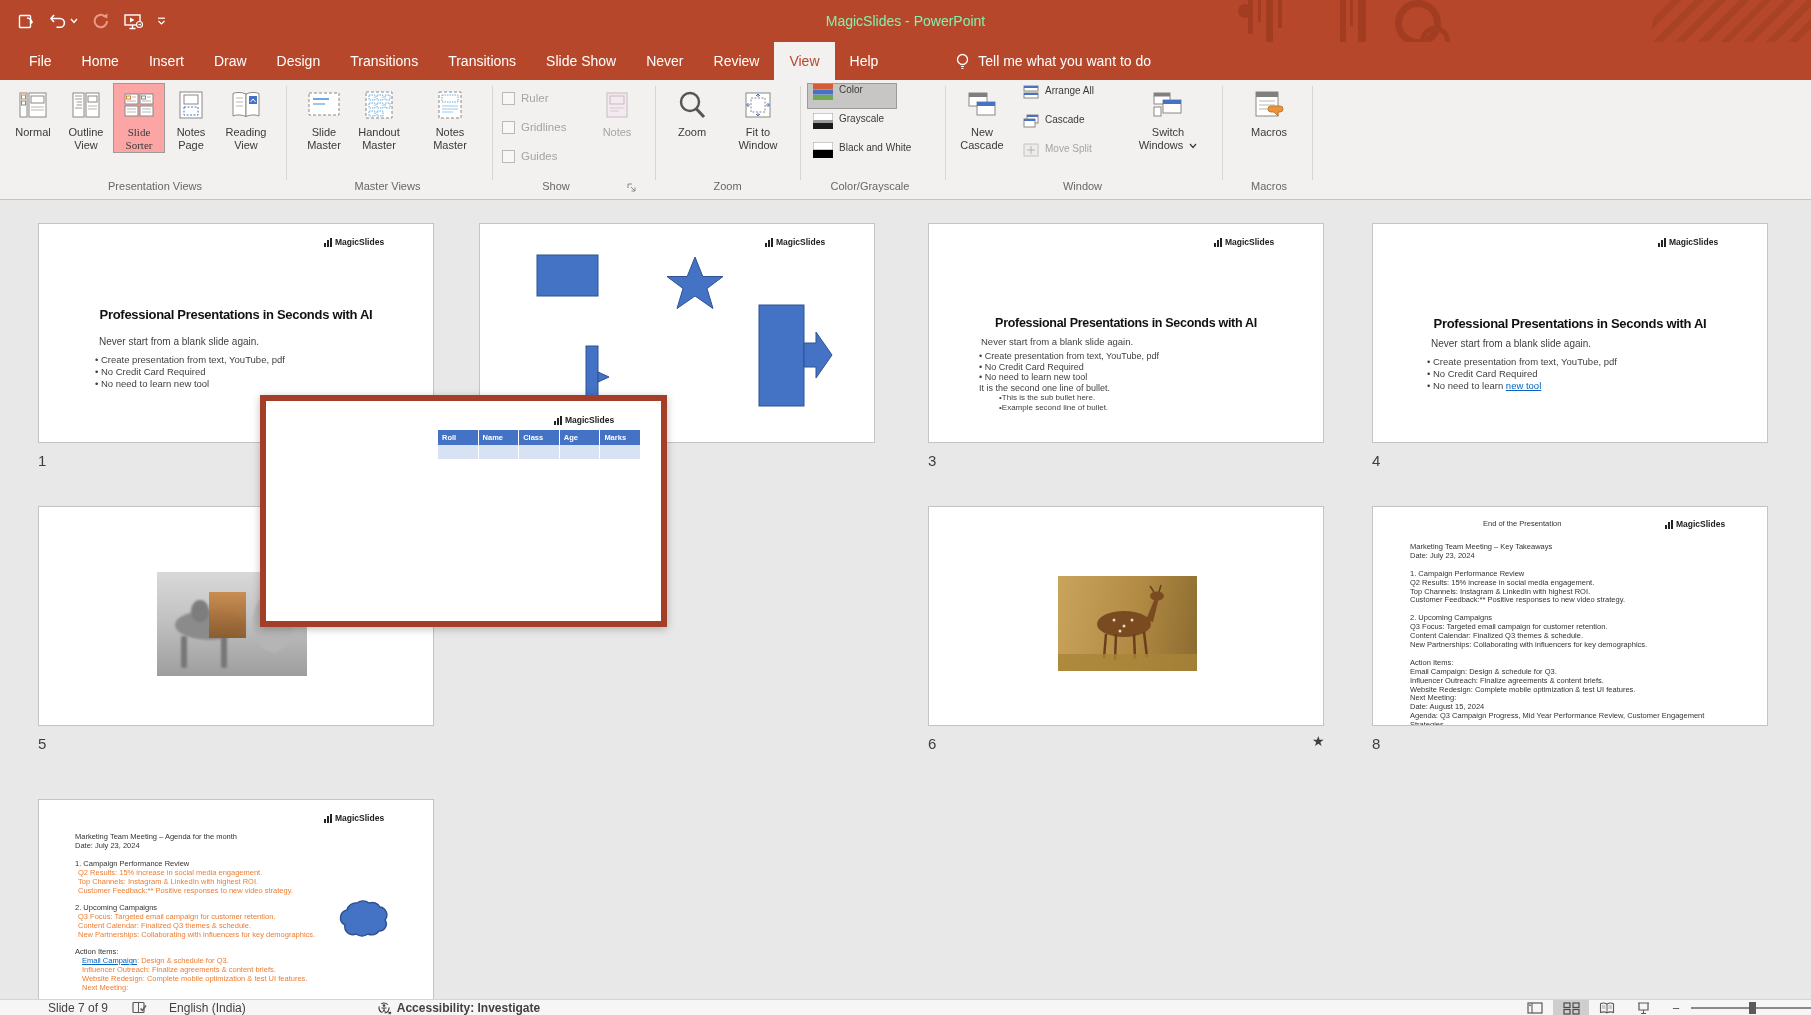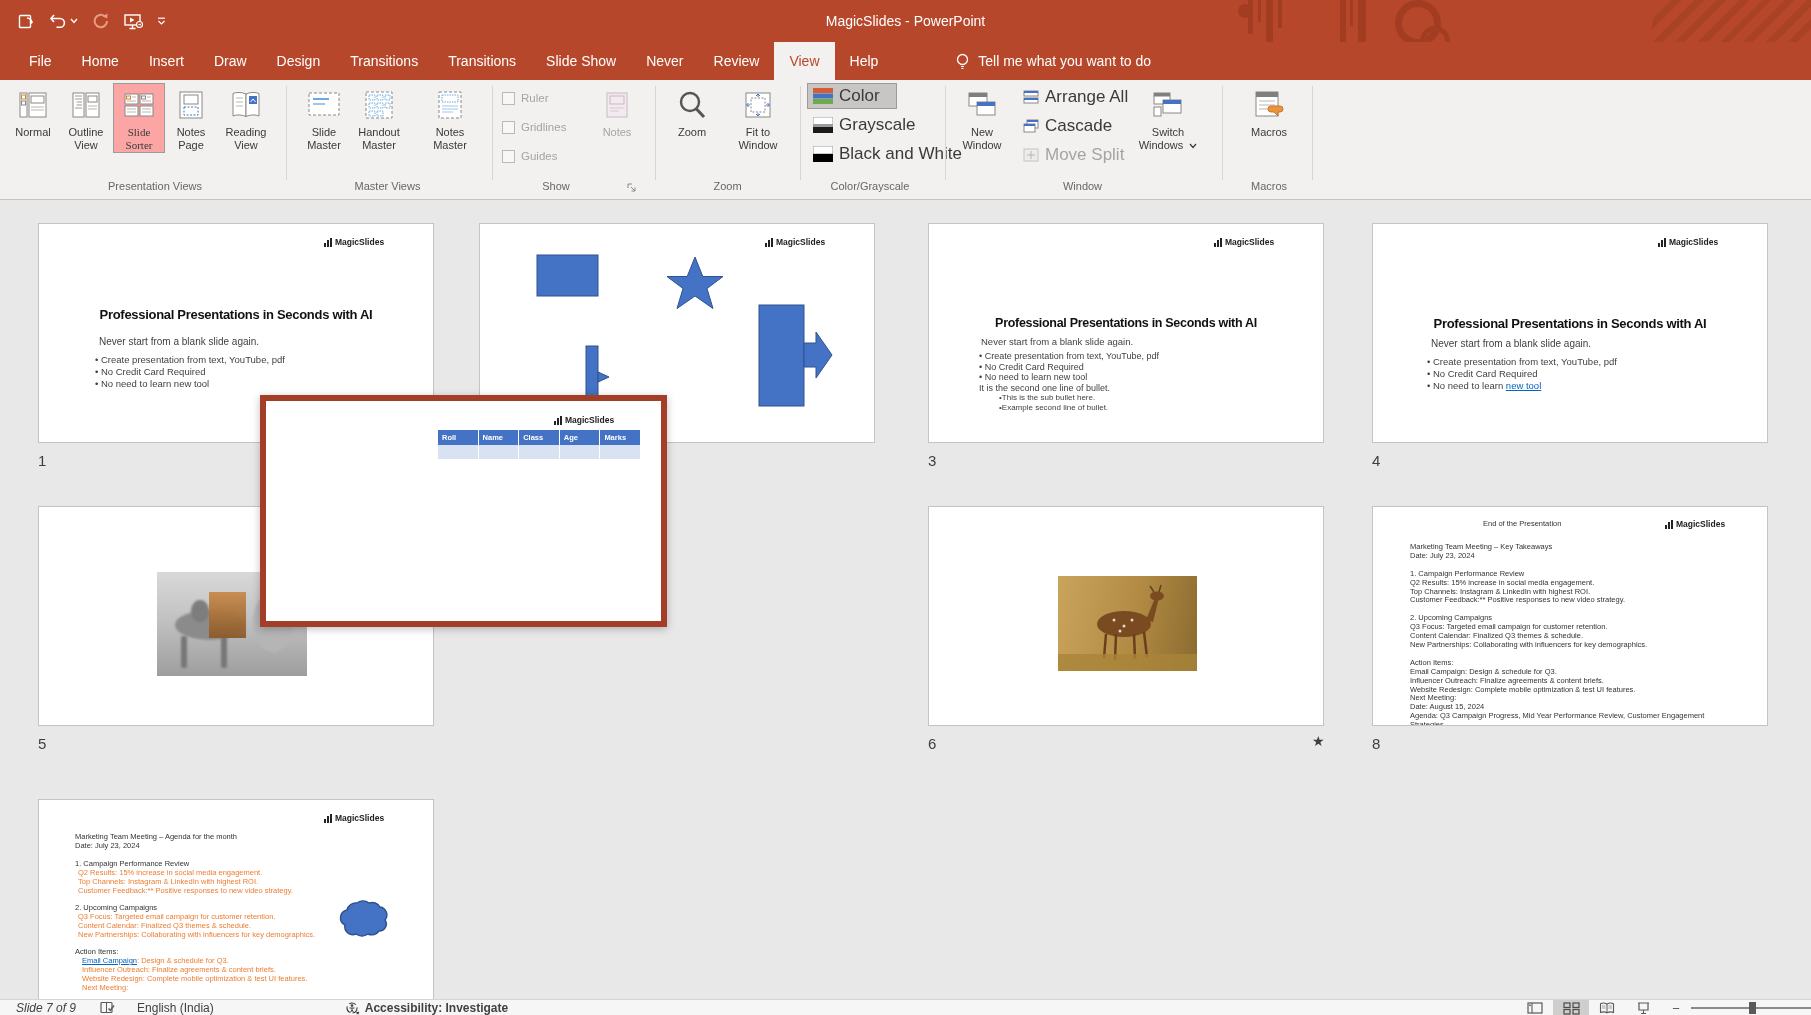--- a/index.html
+++ b/index.html
@@ -11,21 +11,21 @@
   .titlebar { position:absolute; left:0; top:0; width:100%; height:42px; background:#B7472A; overflow:hidden; z-index:30; }
   .deco { position:absolute; pointer-events:none; }
   .deco-bar { background:#A23D22; top:0; }
   .deco-ring { border:7px solid #A23D22; border-radius:50%; }
   .deco-dot { background:#A23D22; border-radius:50%; }
   .deco-swirl { right:-60px; top:-70px; width:220px; height:220px; border-radius:50%;
     background:repeating-linear-gradient(135deg,#A64024 0 7px, transparent 7px 16px); opacity:.8; }
   .qat { position:absolute; left:18px; top:0; height:42px; display:flex; align-items:center; gap:14px; z-index:2; }
   .qat svg { display:block; }
   .win-title { position:absolute; left:0; top:0; width:100%; height:42px; line-height:42px; text-align:center;
-    color:#ffffff; font-size:14px; z-index:1; }
+    color:#86efac; font-size:14px; z-index:1; }
   .tb-right { position:absolute; right:12px; top:0; height:42px; display:flex; align-items:center; gap:16px; z-index:2; }
   .user-name { color:#fff; font-size:13.5px; }
   .avatar { width:30px; height:30px; border-radius:50%; background:#E3E3E3; color:#8A8A8A; font-size:12px;
     display:flex; align-items:center; justify-content:center; }
   .minimize { color:#fff; font-size:15px; width:30px; text-align:center; }
 
   
   .tabrow { position:absolute; left:0; top:42px; width:100%; height:38px; background:#B7472A; display:flex;
     align-items:stretch; padding-left:14px; z-index:29; }
   .tab { color:#fff; font-size:14px; line-height:38px; padding:0 15px; white-space:nowrap; }
@@ -34,21 +34,21 @@
 
   
   .ribbon { position:absolute; left:0; top:80px; width:100%; height:120px; background:#F2F1F0;
     border-bottom:1px solid #C6C4C2; z-index:28; }
   .gsep { position:absolute; top:6px; width:1px; height:94px; background:#D8D6D4; }
   .glabel { position:absolute; top:100px; height:18px; font-size:11px; color:#696765; text-align:center; }
   .bigbtn { position:absolute; top:4px; display:flex; flex-direction:column; align-items:center;
     font-size:11px; color:#3B3A39; text-align:center; line-height:13px; padding-top:3px; }
   .bigbtn .ic { height:36px; display:flex; align-items:center; justify-content:center; margin-bottom:3px; }
   .bigbtn.sel { background:#fca5a5; outline:1px solid #9d9b99;font-family:Liberation Serif, serif; }
-  .rowbtn { position:absolute; display:flex; align-items:center; gap:6px; font-size:17px; color:#3B3A39; height:24px; padding:0 5px; }
+  .rowbtn { position:absolute; display:flex; align-items:flex-start; gap:6px; font-size:10px; color:#3B3A39; height:24px; padding:0 5px; }
   .rowbtn.sel { background:#C8C6C4; outline:1px solid #9d9b99; }
   .rowbtn.dis, .chkrow.dis { color:#A6A4A2; }
   .chkrow { position:absolute; display:flex; align-items:center; gap:6px; font-size:11.5px; height:16px; }
   .chk { width:13px; height:13px; border:1px solid #BBB9B7; background:#F8F7F6; }
   .launcher { position:absolute; top:102px; width:14px; height:14px; }
 
   
   .content { position:absolute; left:0; top:200px; width:100%; height:799px; background:#E8E8E8; overflow:hidden; z-index:1; }
   .slide { position:absolute; width:396px; height:220px; background:#fff; border:1px solid #C4C4C4; overflow:hidden; }
   .slidenum { position:absolute; font-size:15px; color:#3E3E3E; }
@@ -376,21 +376,21 @@
 
     <div class="bigbtn" style="left:952px; width:60px;">
       <span class="ic">
         <svg width="32" height="30" viewBox="0 0 32 30">
             <rect x="3" y="3" width="18" height="13" fill="#fff" stroke="#8A8886"></rect>
             <rect x="3" y="3" width="18" height="4" fill="#7F7F7F"></rect>
             <rect x="11" y="12" width="18" height="13" fill="#fff" stroke="#8A8886"></rect>
             <rect x="11" y="12" width="18" height="4" fill="#4472C4"></rect>
           </svg>
       </span>
-      <span>New Window</span>
+      <span>New Cascade</span>
     </div>
     <div class="rowbtn" style="left:1018px; top:5px;">
       <span>
         <svg width="16" height="14" viewBox="0 0 16 14">
             <rect x="1" y="1" width="14" height="5" fill="#fff" stroke="#8A8886"></rect>
             <rect x="1" y="1" width="14" height="2" fill="#4472C4"></rect>
             <rect x="1" y="8" width="14" height="5" fill="#fff" stroke="#8A8886"></rect>
             <rect x="1" y="8" width="14" height="2" fill="#4472C4"></rect>
           </svg>
       </span>
@@ -645,21 +645,21 @@
             <span></span>
             <span></span>
             <span></span>
             <span></span>
         </div>
       </div>
     </div>
   </div>
 
   <div class="statusbar">
-    <span class="sb-item" style="margin-left:16px;font-style:italic;">
+    <span class="sb-item" style="margin-left:48px;">
       <span>Slide 7 of 9</span>
     </span>
     <span class="sb-item" style="margin-left:24px;">
       <svg width="15" height="13" viewBox="0 0 15 13">
           <rect x="1" y="1.5" width="11" height="10" rx="1" fill="none" stroke="#5A5A5A" stroke-width="1.2"></rect>
           <path d="M6.5 1.5 V11.5" stroke="#5A5A5A" stroke-width="1"></path>
           <path d="M8.5 7.5 L10.3 9.5 L14 4.5" fill="none" stroke="#5A5A5A" stroke-width="1.4"></path>
         </svg>
     </span>
     <span class="sb-item" style="margin-left:22px;">

